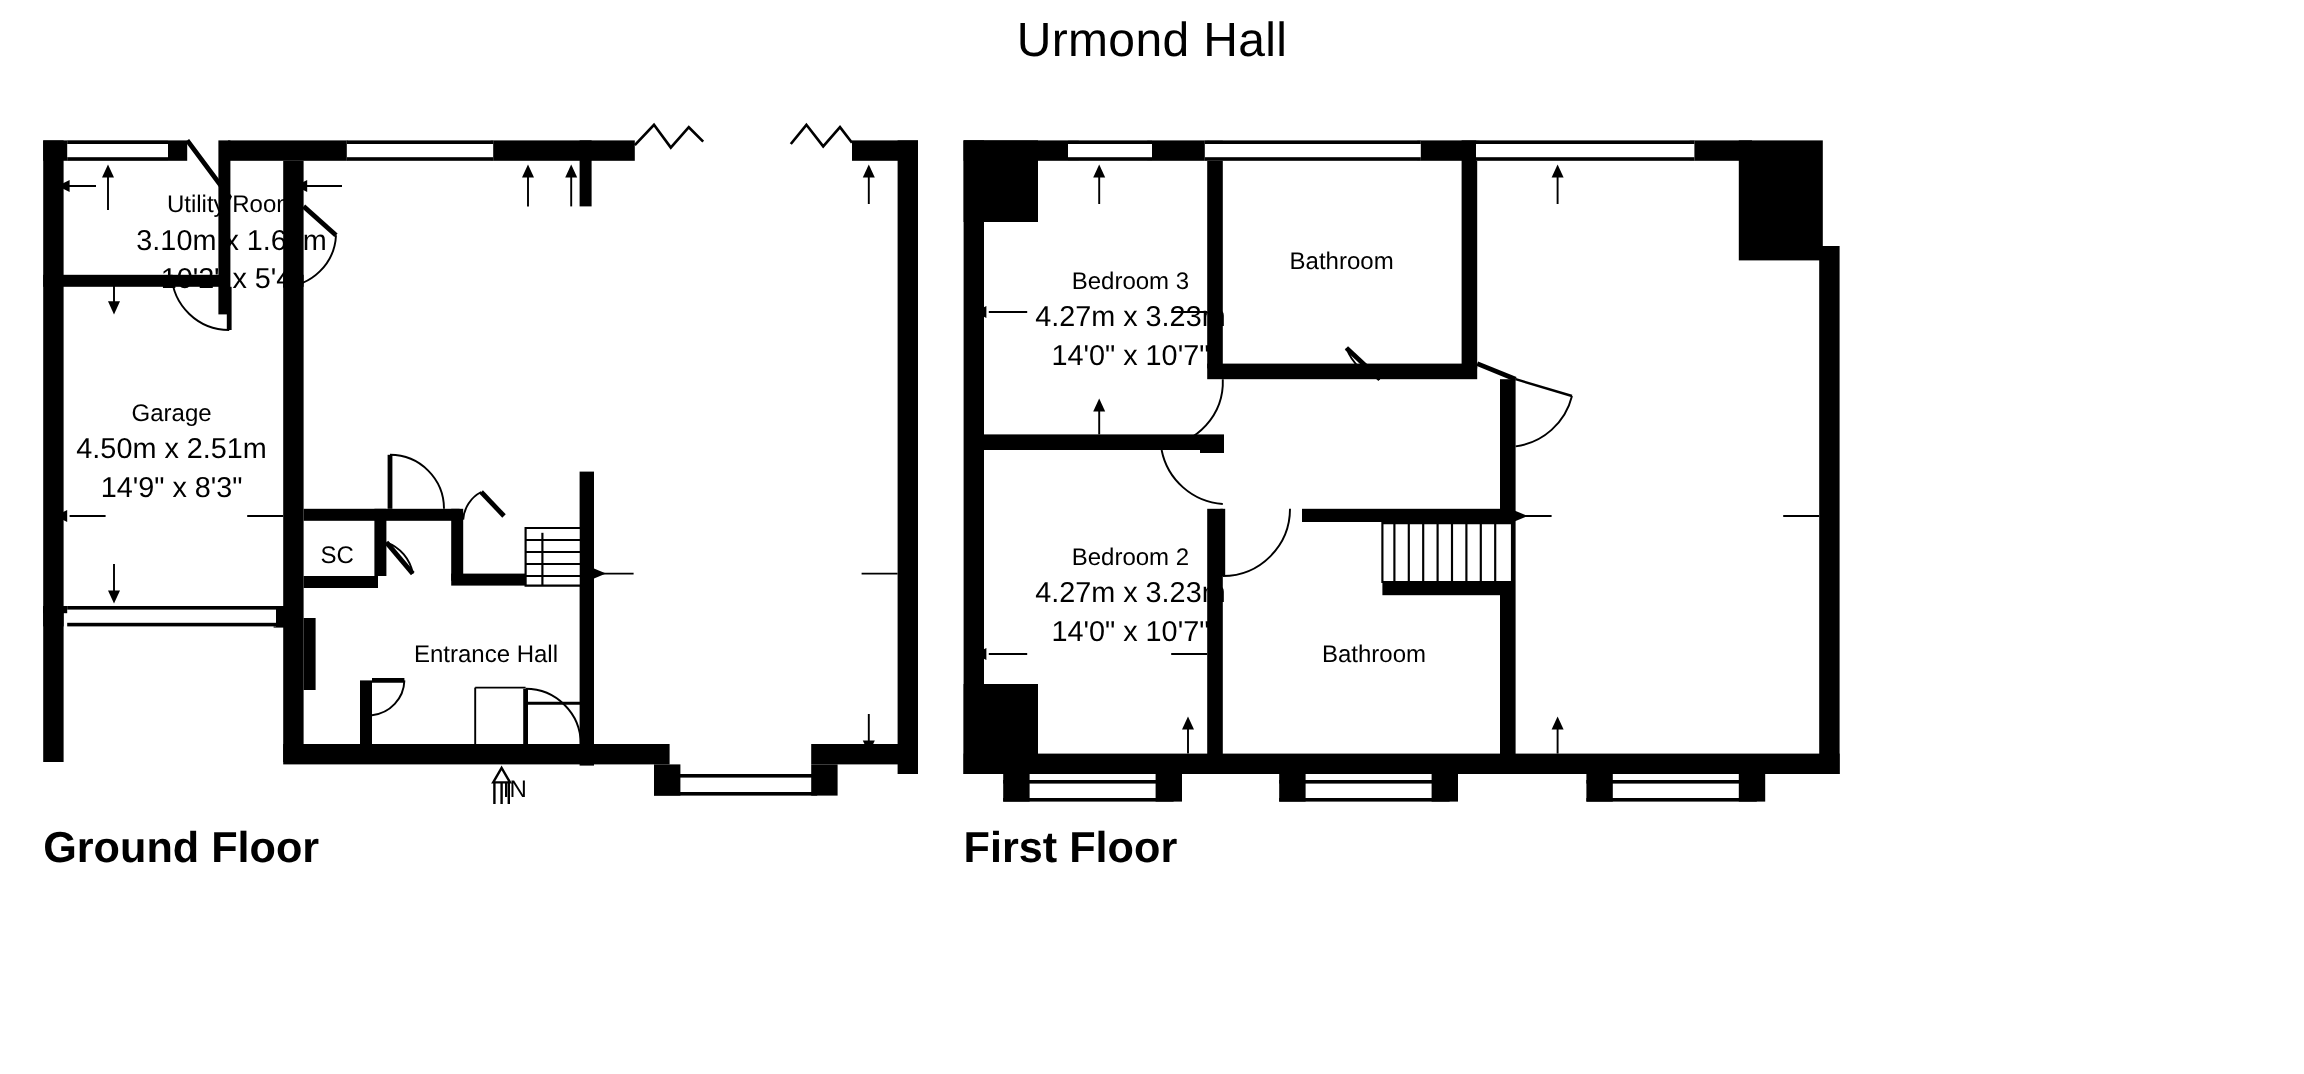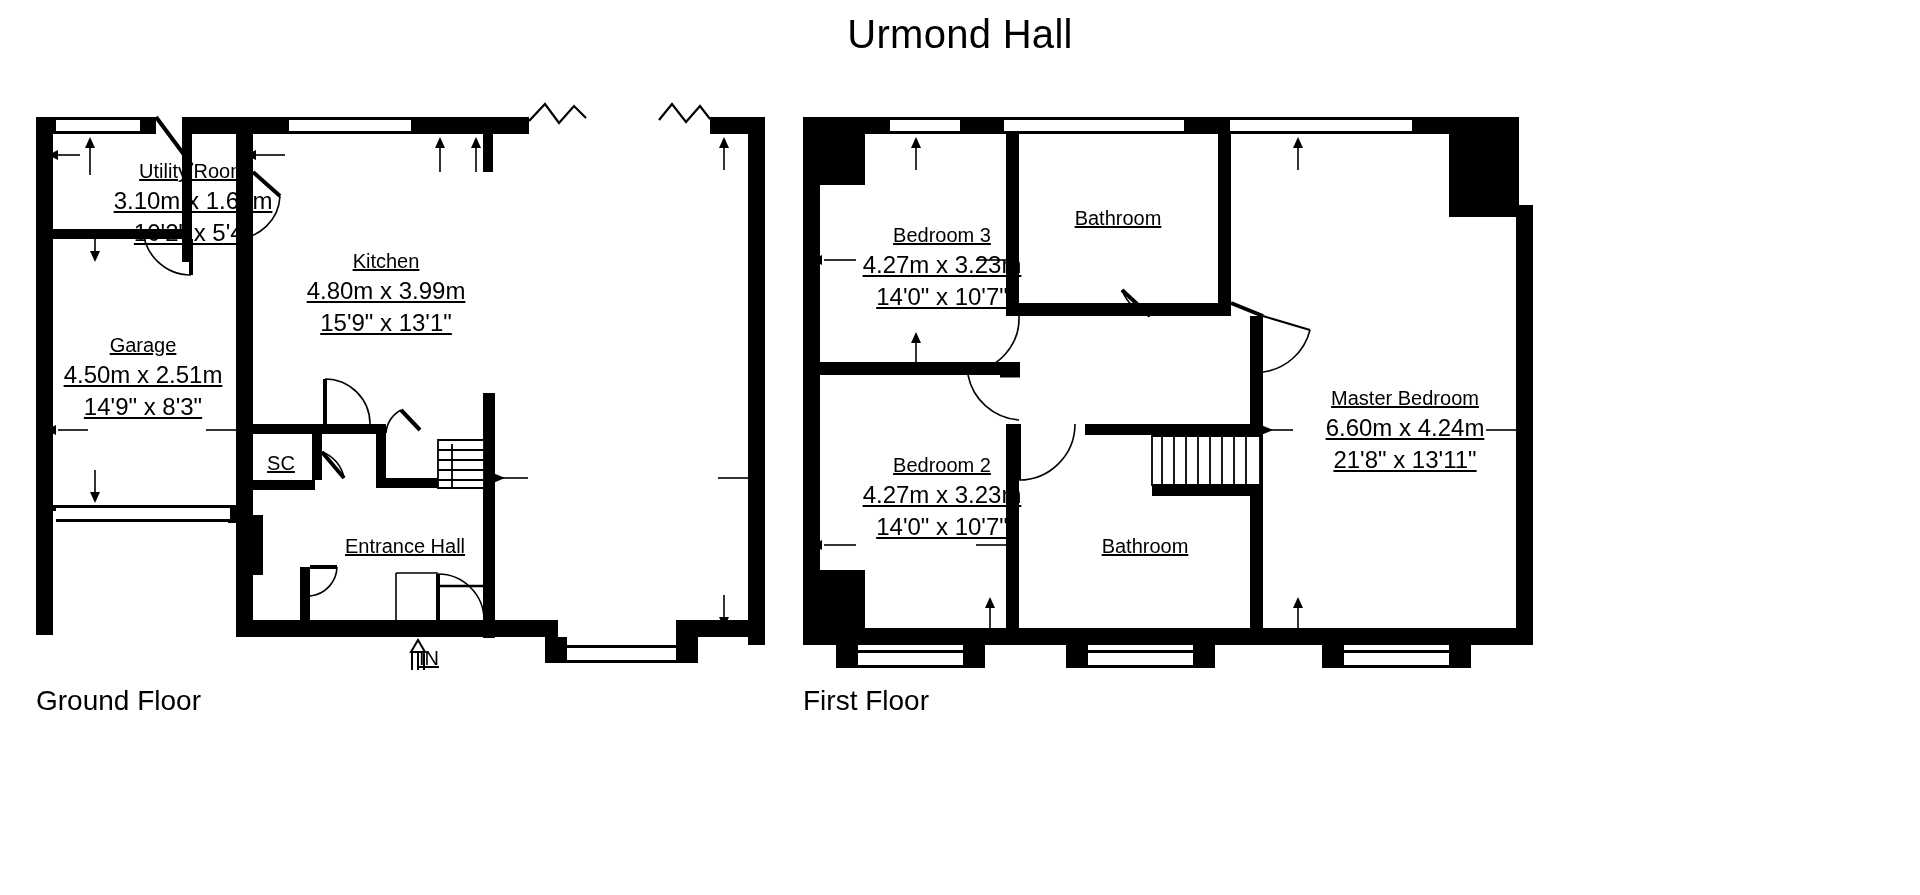--- a/index.html
+++ b/index.html
@@ -3,24 +3,24 @@
 <meta charset="utf-8">
 <style>
   html,body{margin:0;padding:0;background:#ffffff;}
   body{width:1920px;height:895px;overflow:hidden;font-family:"Liberation Sans",sans-serif;color:#000;}
   #stage{position:relative;width:1920px;height:895px;}
 
   .ttl{position:absolute;left:0;width:1920px;text-align:center;}
   #title{top:12px;font-size:40px;font-weight:400;letter-spacing:.3px;}
   #subtitle{top:60px;font-size:21px;font-weight:bold;}
 
-  .floorlabel{position:absolute;font-size:28px;font-weight:400;}
+  .floorlabel{position:absolute;font-size:36px;font-weight:700;}
 
   
-  .room{position:absolute;text-align:center;line-height:1.33;white-space:nowrap;text-decoration:underline;}
+  .room{position:absolute;text-align:center;line-height:1.33;white-space:nowrap;}
   .room .nm{font-size:20px;}
   .room .d1,.room .d2{font-size:24px;}
   .room.one .nm{font-size:20px;}
 
   
   .wall{position:absolute;background:#000;}
   .win{position:absolute;background:#fff;border-top:3px solid #000;border-bottom:3px solid #000;box-sizing:border-box;}
   svg.ov{position:absolute;left:0;top:0;width:1920px;height:895px;overflow:visible;}
   svg.ov *{vector-effect:non-scaling-stroke;}
 </style>
@@ -63,25 +63,20 @@
   <div class="wall" style="left:545px;top:637px;width:22px;height:26px;"></div>
   <div class="wall" style="left:676px;top:637px;width:22px;height:26px;"></div>
 
   <div class="floorlabel" style="left:36px;top:685px;">Ground Floor</div>
 
   <div class="room" style="left:88px;top:158px;width:210px;">
     <div class="nm">Utility Room</div>
     <div class="d1">3.10m x 1.63m</div>
     <div class="d2">10'2" x 5'4"</div>
   </div>
-  <div class="room" style="left:281px;top:248px;width:210px;">
-    <div class="nm">Kitchen</div>
-    <div class="d1">4.80m x 3.99m</div>
-    <div class="d2">15'9" x 13'1"</div>
-  </div>
   <div class="room" style="left:43px;top:332px;width:200px;">
     <div class="nm">Garage</div>
     <div class="d1">4.50m x 2.51m</div>
     <div class="d2">14'9" x 8'3"</div>
   </div>
   <div class="room one" style="left:246px;top:450px;width:70px;">
     <div class="nm">SC</div>
   </div>
   <div class="room one" style="left:300px;top:533px;width:210px;">
     <div class="nm">Entrance Hall</div>
@@ -130,25 +125,20 @@
     <div class="d1">4.27m x 3.23m</div>
     <div class="d2">14'0" x 10'7"</div>
   </div>
   <div class="room one" style="left:1020px;top:205px;width:196px;">
     <div class="nm">Bathroom</div>
   </div>
   <div class="room" style="left:842px;top:452px;width:200px;">
     <div class="nm">Bedroom 2</div>
     <div class="d1">4.27m x 3.23m</div>
     <div class="d2">14'0" x 10'7"</div>
-  </div>
-  <div class="room" style="left:1290px;top:385px;width:230px;">
-    <div class="nm">Master Bedroom</div>
-    <div class="d1">6.60m x 4.24m</div>
-    <div class="d2">21'8" x 13'11"</div>
   </div>
   <div class="room one" style="left:1055px;top:533px;width:180px;">
     <div class="nm">Bathroom</div>
   </div>
 
   <svg class="ov">
     <g stroke="#000" fill="none" stroke-width="1.6">
 
       <path d="M156 117 L191 164 L190 166" stroke-width="4"></path>
       <path d="M253 172 L280 196" stroke-width="4"></path>

